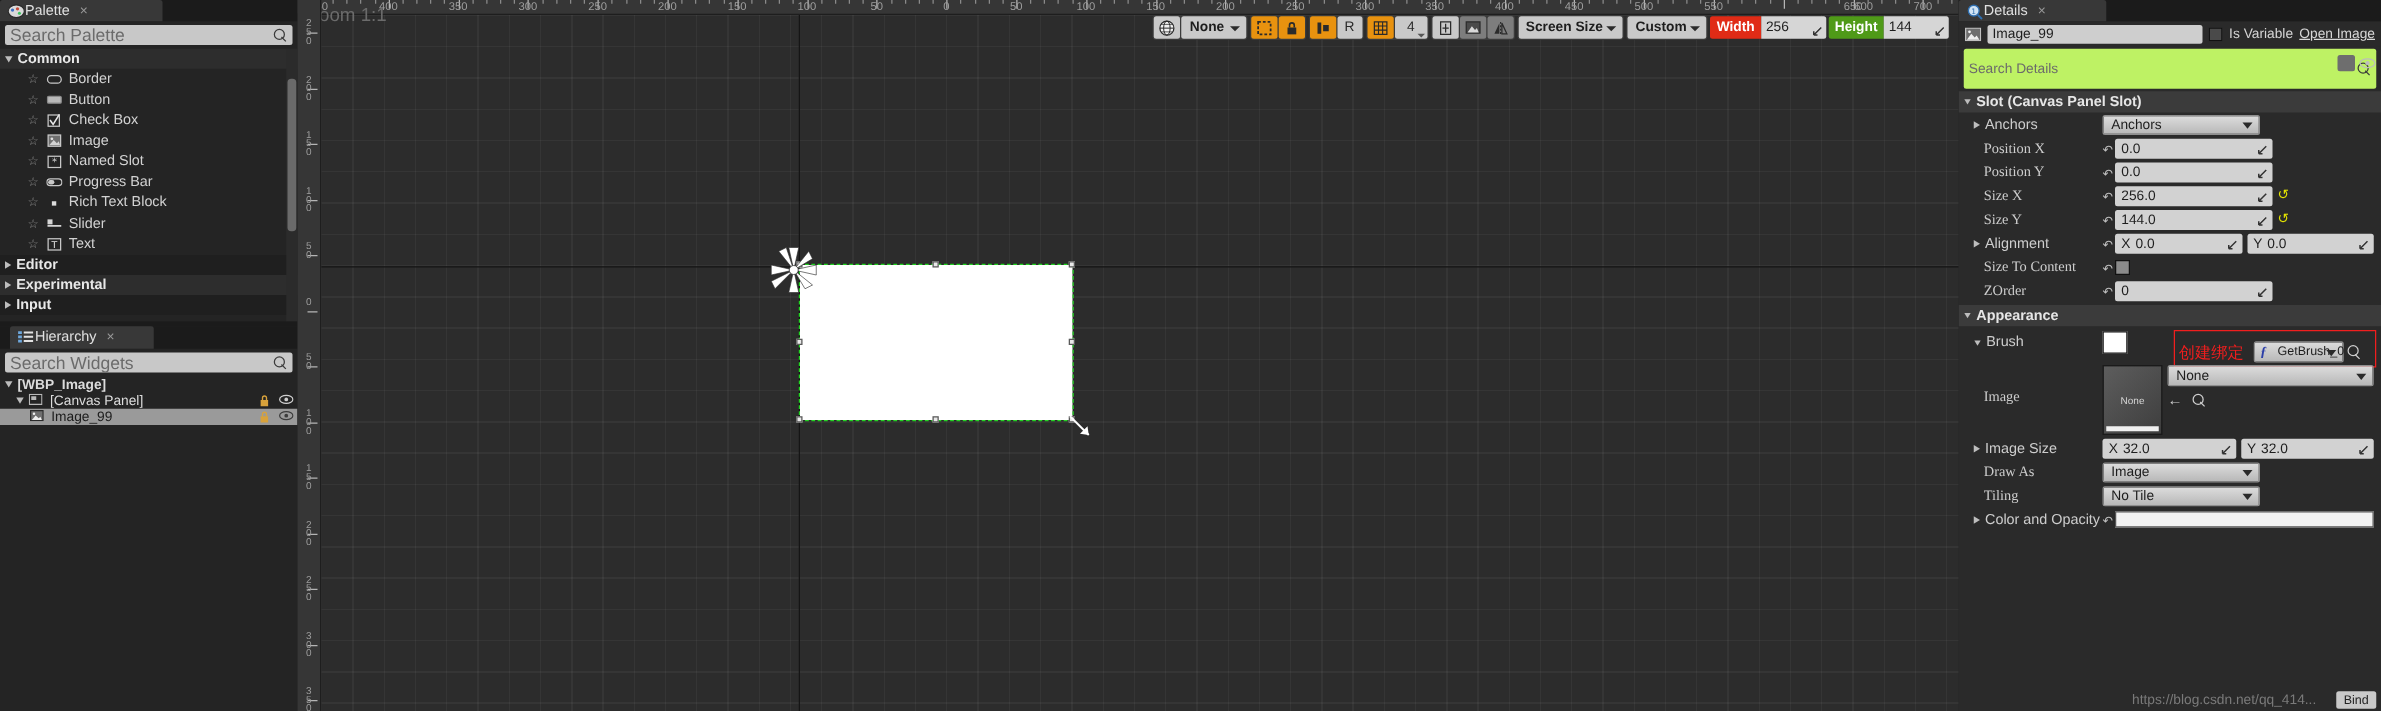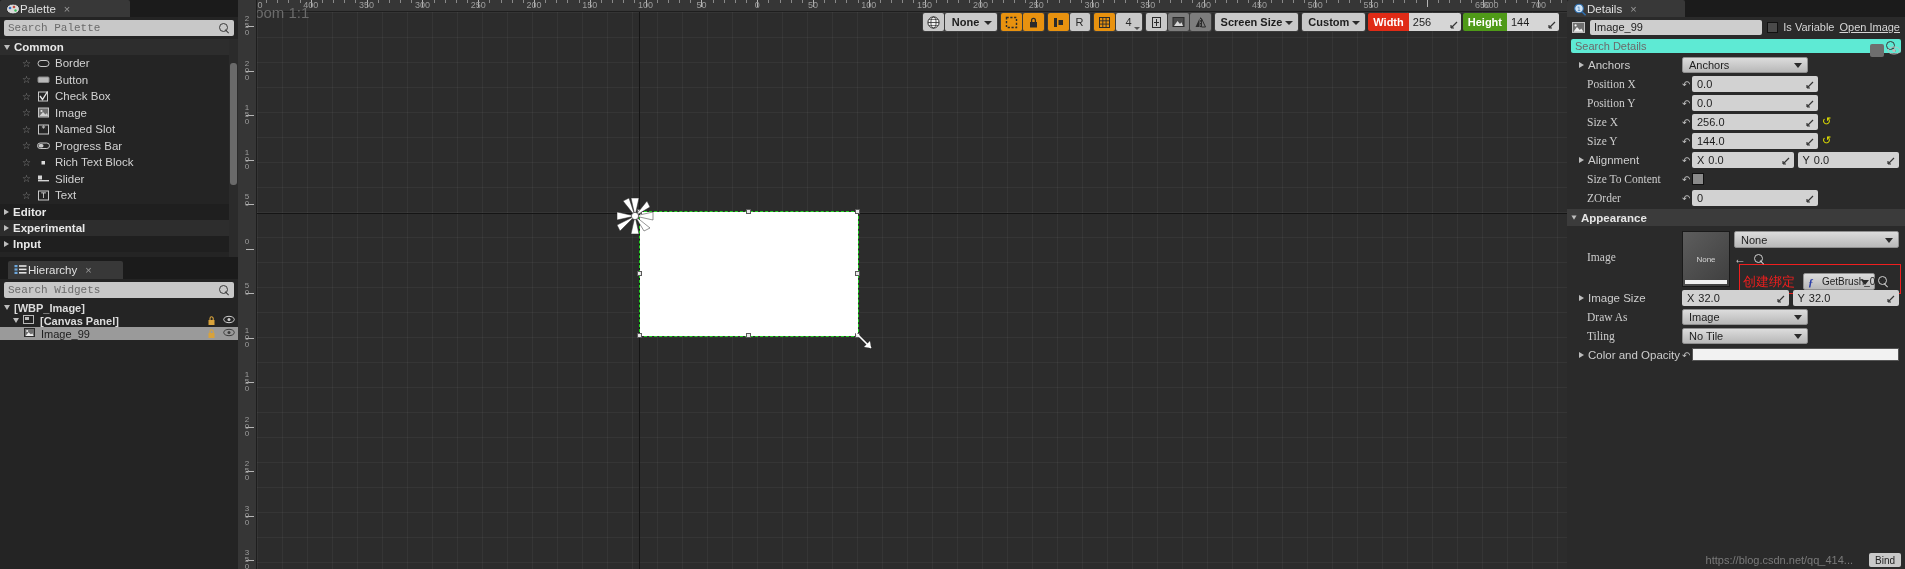--- a/index.html
+++ b/index.html
@@ -25,21 +25,21 @@
     padding:0 6px; gap:0; border-top-left-radius:2px; border-top-right-radius:2px;
   }
   .tab .tab-label { font-size:11.5px; color:#e0e0e0; }
   .tab .tab-close { color:#9a9a9a; font-size:11px; margin-left:8px; }
   .tab-icon { width:14px; height:12px; display:inline-block; position:relative; }
 
   .searchbar {
     margin:3px 4px; height:16px; background:#c8c8c8; border-radius:2px;
     display:flex; align-items:center; padding:0 4px; position:relative;
   }
-  .searchbar .ph { color:#6b6b6b; font-size:11px; flex:1;font-family:Liberation Mono, monospace; }
+  .searchbar .ph { color:#6b6b6b; font-size:14px; flex:1; }
   .mag { width:11px; height:11px; position:relative; flex:0 0 11px; }
   .mag::before {
     content:""; position:absolute; left:0; top:0; width:7px; height:7px;
     border:1.4px solid #3a3a3a; border-radius:50%;
   }
   .mag::after {
     content:""; position:absolute; left:6px; top:6.5px; width:5px; height:1.4px;
     background:#3a3a3a; transform:rotate(45deg); transform-origin:left center;
   }
   .mag.light::before { border-color:#cfcfcf; }
@@ -122,21 +122,21 @@
   .spin { position:absolute; right:3px; bottom:2px; width:8px; height:8px; }
 
   
   .details { width:338px; flex:0 0 338px; background:#2a2a2a; position:relative; }
   .det-tabbar { height:17px; background:#1b1b1b; position:relative; }
   .det-namerow { height:20px; display:flex; align-items:center; gap:5px; padding:0 5px; background:#2a2a2a; }
   .name-field { flex:1 1 auto; height:15px; background:#cecece; color:#1d1d1d; display:flex; align-items:center; padding:0 4px; border-radius:2px; font-size:11px; }
   .chk { width:11px; height:11px; background:#4a4a4a; border:1px solid #111; display:inline-block; }
   .link-txt { color:#d7d7d7; font-size:11px; text-decoration:underline; }
 
-  .det-search { height:14px; margin:2px 4px; background:#5eead4; border-radius:2px; display:flex; align-items:center; padding:0 4px; }
+  .det-search { height:32px; margin:2px 4px; background:#bef264; border-radius:2px; display:flex; align-items:center; padding:0 4px; }
   .det-search .ph { flex:1; color:#6b6b6b; font-size:11px; }
   .sq-btn { width:14px; height:13px; background:#6e6e6e; margin-left:4px; border-radius:2px; }
 
   .sect-hdr { height:17px; background:#3b3b3b; display:flex; align-items:center; gap:4px; padding-left:4px; font-weight:bold; font-size:11.5px; color:#e6e6e6; }
   .prow { height:19px; display:flex; align-items:center; position:relative; }
   .plabel { width:115px; padding-left:12px; font-size:11.5px; color:#cdcdcd; display:flex; align-items:center; gap:4px; }
   .plabel.ind { padding-left:20px;font-family:Liberation Serif, serif; }
   .pval { flex:1 1 auto; display:flex; align-items:center; gap:4px; padding-right:6px; }
   .field { height:16px; background:#d2d2d2; color:#1d1d1d; display:flex; align-items:center; padding:0 5px; font-size:11px; border-radius:2px; position:relative; flex:1 1 auto; }
   .field .spin { right:4px; bottom:3px; }
@@ -332,21 +332,21 @@
     <div class="searchbar">
       <span class="ph">Search Widgets</span>
       <span class="mag"></span>
     </div>
 
     <div style="background:#242424; position:relative;">
       <div class="tree-row" style="padding-left:4px;">
         <span class="tri open"></span>
         <span style="font-weight:bold;">[WBP_Image]</span>
       </div>
-      <div class="tree-row" style="padding-left:13px;font-weight:bold;">
+      <div class="tree-row" style="padding-left:13px;">
         <span class="tri open"></span>
         <span class="wicon" style="width:11px;">
           <svg width="11" height="9">
               <rect x="0.5" y="0.5" width="10" height="8" fill="none" stroke="#b9b9b9"></rect>
               <rect x="2" y="2" width="4" height="3" fill="#b9b9b9"></rect>
             </svg>
         </span>
         <span>[Canvas Panel]</span>
         <span class="tree-eye">
           <span class="lock-ic">
@@ -755,20 +755,24 @@
     <div style="position:absolute; right:4px; top:44px; display:flex; gap:3px;">
       <span class="sq-btn"></span>
       <span style="width:14px;height:13px;">
         <svg width="14" height="13">
             <ellipse cx="7" cy="6.5" rx="6" ry="3.5" fill="none" stroke="#bdbdbd"></ellipse>
             <circle cx="7" cy="6.5" r="1.7" fill="#bdbdbd"></circle>
           </svg>
       </span>
     </div>
 
+    <div class="sect-hdr">
+      <span class="tri open sm"></span>
+      <span>Slot (Canvas Panel Slot)</span>
+    </div>
 
     <div class="prow">
       <div class="plabel">
         <span class="tri"></span>
         <span>Anchors</span>
       </div>
       <div class="pval">
         <div class="dd" style="width:126px;">
           <span>Anchors</span>
           <span class="caret"></span>
@@ -885,20 +889,29 @@
             </svg>
         </div>
       </div>
     </div>
 
     <div class="sect-hdr" style="margin-top:2px;">
       <span class="tri open sm"></span>
       <span>Appearance</span>
     </div>
 
+    <div class="prow" style="height:26px;">
+      <div class="plabel">
+        <span class="tri open sm"></span>
+        <span>Brush</span>
+      </div>
+      <div class="pval">
+        <span class="swatch-white"></span>
+      </div>
+    </div>
 
     <div class="annot-box" style="left:172px; top:264px; width:162px; height:30px;"></div>
     <div class="annot-text" style="left:176px; top:273px;">创建绑定</div>
 
     <div style="position:absolute; left:236px; top:273px; display:flex; align-items:center; gap:3px;">
       <div class="dd" style="width:72px; padding-left:18px; height:17px;">
         <span style="position:absolute; left:4px; color:#2b3ea8; font-style:italic; font-weight:bold; font-family:'Liberation Serif', serif;">ƒ</span>
         <span style="font-size:10px;">GetBrush_0</span>
         <span class="caret"></span>
       </div>

